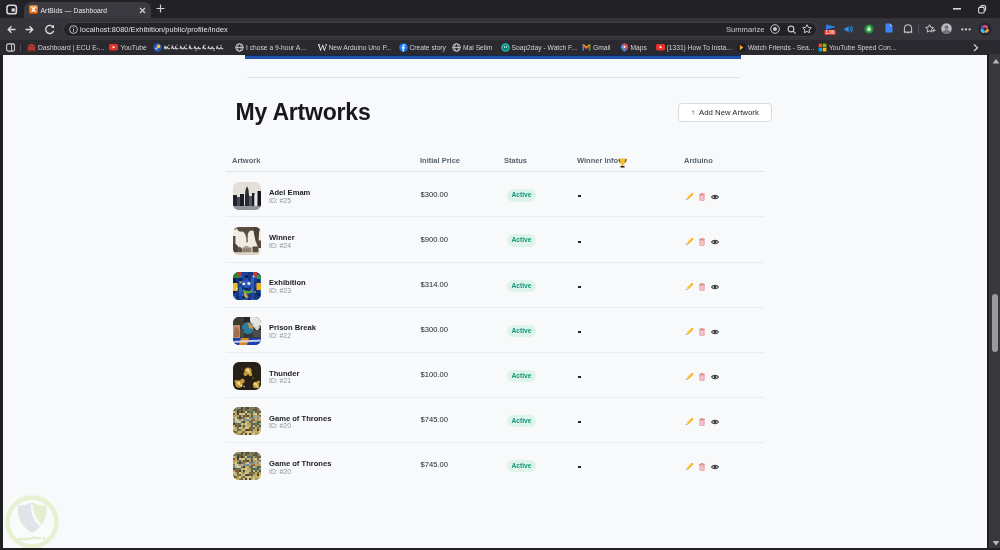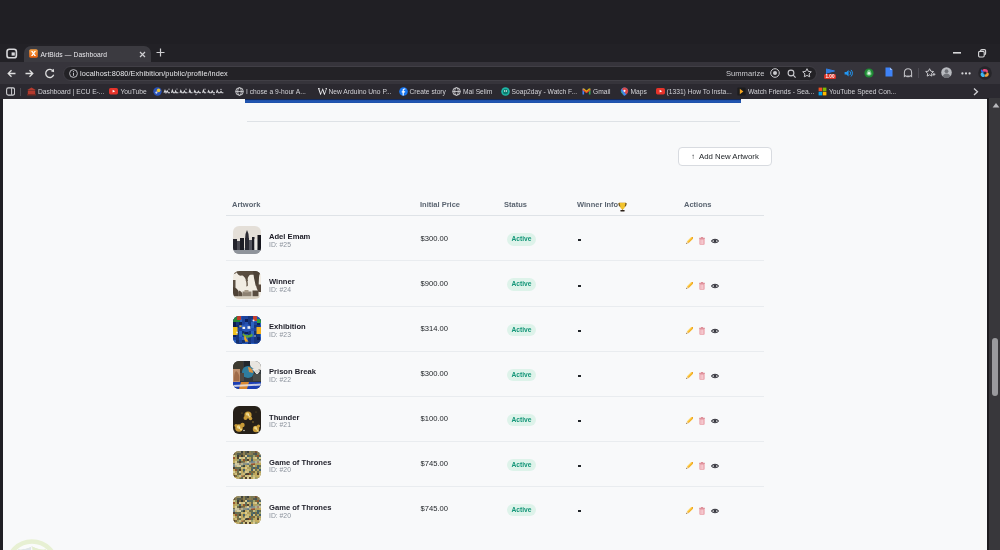--- a/index.html
+++ b/index.html
@@ -1,18 +1,18 @@
 <!DOCTYPE html>
 <html><head><meta charset="utf-8">
 <style>
 * { margin:0; padding:0; box-sizing:border-box; }
 svg { display:block; }
 html,body { width:1000px; height:550px; overflow:hidden; }
 body { font-family:"Liberation Sans", sans-serif; position:relative; background:#201f24; }
-#win { position:absolute; inset:0;margin-top:44px; }
+#win { position:absolute; inset:0; }
 .abs { position:absolute; }
 
 
 #tabstrip { position:absolute; left:0; top:0; width:1000px; height:18px; background:#222126; }
 #tab { position:absolute; left:24px; top:2px; width:127px; height:16px; background:#3b3a40; border-radius:7px 7px 0 0; }
 #tabtitle { position:absolute; left:16.5px; top:5px; font-size:6.7px; color:#e9e8ec; letter-spacing:0.1px; }
 
 
 #toolbar { position:absolute; left:0; top:18px; width:1000px; height:22px; background:#36343b; }
 #omni { position:absolute; left:62.5px; top:3.5px; width:754px; height:15px; background:#232226; border:1px solid #413f46; border-radius:8px; }
@@ -332,37 +332,38 @@
 <span class="bicon" style="left:971px">
         <svg width="9" height="9" viewBox="0 0 9 9">
           <path d="M3 1.5 L6.5 4.75 L3 8" fill="none" stroke="#d0d0d4" stroke-width="1.3"></path>
         </svg>
       </span>
   </div>
 
   <div id="page">
     <div class="abs" style="left:242.5px;top:-0.5px;width:496px;height:4px;background:linear-gradient(#12295c 0%,#12295c 20%,#2156b2 40%,#2156b2 82%,#1d4a9e 100%)"></div>
     <div class="hairline" style="left:244.5px;top:22px;width:493px"></div>
+    <div id="h1">My Artworks</div>
     <div id="addbtn">↑&nbsp; Add New Artwork</div>
 
     <div class="th" style="left:229.5px">Artwork</div>
     <div class="th" style="left:417.5px">Initial Price</div>
     <div class="th" style="left:501.5px">Status</div>
     <div class="th" style="left:574.5px">Winner Info</div>
     <span class="abs" style="left:615px;top:103px">
         <svg width="9" height="10" viewBox="0 0 9 10">
           <rect x="1" y="0.6" width="7" height="1.4" fill="#caa23a"></rect>
           <path d="M1.6 1 L7.4 1 L6.8 5 C6.5 6.6 5.8 7 4.5 7 C3.2 7 2.5 6.6 2.2 5 Z" fill="#f3c42d"></path>
           <path d="M1.6 1 L0.4 1 C0.2 3 1 4.6 2.4 5 Z" fill="#7a5a14"></path>
           <path d="M7.4 1 L8.6 1 C8.8 3 8 4.6 6.6 5 Z" fill="#7a5a14"></path>
           <rect x="3.9" y="6.6" width="1.2" height="1.6" fill="#caa23a"></rect>
           <rect x="2.4" y="8" width="4.2" height="1.4" rx="0.3" fill="#2b2118"></rect>
         </svg>
       </span>
-    <div class="th" style="left:681.5px">Actions</div>
+    <div class="th" style="left:681.5px">Arduino</div>
     <div class="hairline" style="left:223.5px;top:116.3px;width:538px;background:#dfe3e7"></div>
 
   <div class="thumb" style="top:126.8px">
         <svg width="28" height="28" viewBox="0 0 28 28">
           <rect width="28" height="28" fill="#e4dfd8"></rect>
           <rect x="0" y="22" width="28" height="6" fill="#b9bcc0"></rect>
           <rect x="0" y="13" width="4" height="11" fill="#23232b"></rect>
           <rect x="4" y="15" width="3" height="9" fill="#4a4a52"></rect>
           <rect x="7" y="12" width="4" height="12" fill="#1d1d25"></rect>
           <polygon points="12,14 16,14 15.5,8 14,4 12.5,8" fill="#2a2a33"></polygon>

